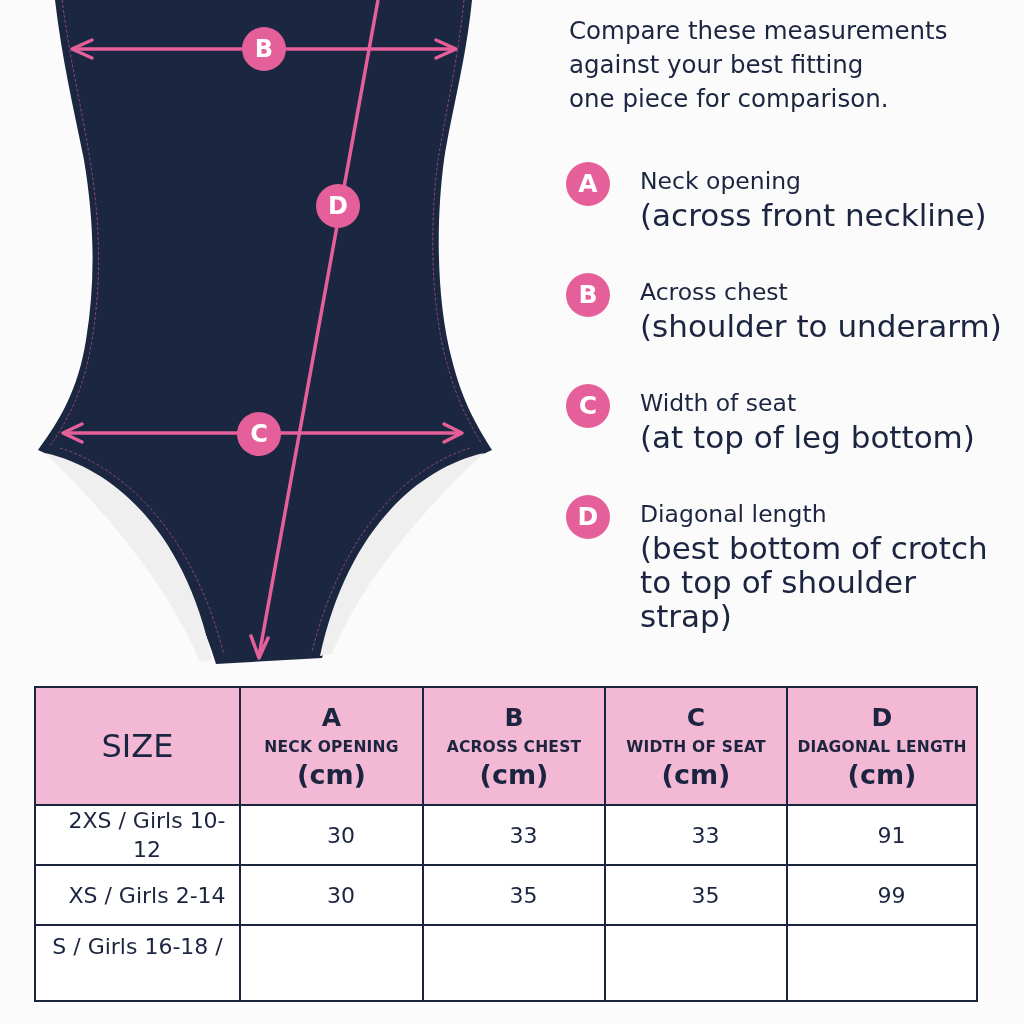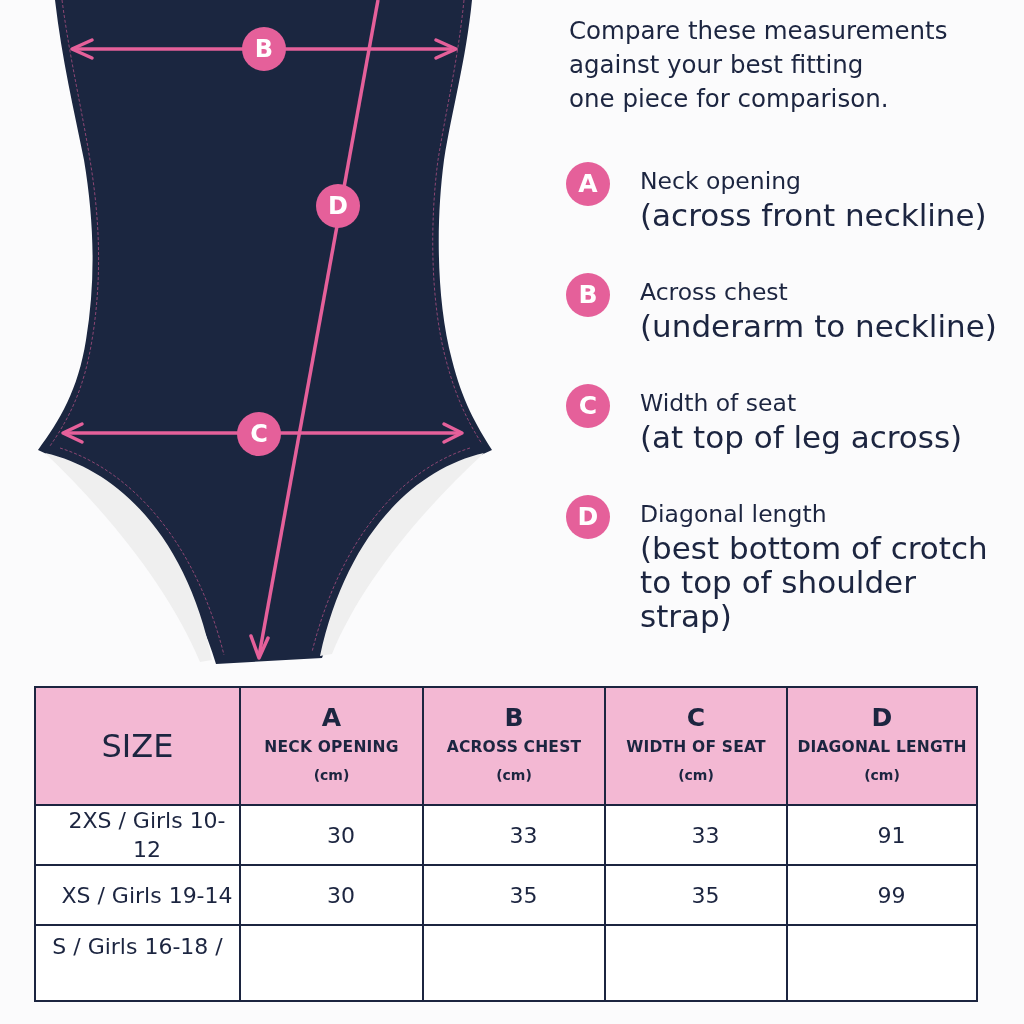--- a/index.html
+++ b/index.html
@@ -71,21 +71,21 @@
       height: 116px;
     }
     .size-table .col-size { width: 205px; }
     .size-table .col-a { width: 183px; }
     .size-table .col-b { width: 182px; }
     .size-table .col-c { width: 182px; }
     .size-table .col-d { width: 190px; }
     .hdr-size { font-size: 32px; font-weight: normal; }
     .hdr-letter { display: block; font-size: 25px; line-height: 30px; }
     .hdr-name { display: block; font-size: 15.5px; line-height: 28px; letter-spacing: 0.2px; }
-    .hdr-unit { display: block; font-size: 14px; line-height: 28px; }
+    .hdr-unit { display: block; font-size: 27px; line-height: 28px; }
     .size-table tbody td { background: #ffffff; font-size: 22px; }
     .row-60 td { height: 58px; padding-left: 19px; }
     .row-70 td { height: 68px; }
     .size-label { white-space: pre-line; line-height: 29px; font-size: 21.5px; }
   </style>
 </head>
 <body>
 
 <div class="page">
 
@@ -125,26 +125,26 @@
 
   <div class="measure-list">
     <div class="measure-item" style="top:0px;">
       <div class="measure-badge">A</div>
       <div class="measure-title">Neck opening</div>
       <div class="measure-desc">(across front neckline)</div>
     </div>
     <div class="measure-item" style="top:111px;">
       <div class="measure-badge">B</div>
       <div class="measure-title">Across chest</div>
-      <div class="measure-desc">(underarm to neckline)</div>
+      <div class="measure-desc">(shoulder to underarm)</div>
     </div>
     <div class="measure-item" style="top:222px;">
       <div class="measure-badge">C</div>
       <div class="measure-title">Width of seat</div>
-      <div class="measure-desc">(at top of leg across)</div>
+      <div class="measure-desc">(at top of leg bottom)</div>
     </div>
     <div class="measure-item" style="top:333px;">
       <div class="measure-badge">D</div>
       <div class="measure-title">Diagonal length</div>
       <div class="measure-desc">(best bottom of crotch
 to top of shoulder strap)</div>
     </div>
   </div>
 
   <table class="size-table">
@@ -184,21 +184,21 @@
     </thead>
     <tbody>
       <tr class="row-60">
         <td class="size-label">2XS / Girls 10-12</td>
         <td>30</td>
         <td>33</td>
         <td>33</td>
         <td>91</td>
       </tr>
       <tr class="row-60">
-        <td class="size-label">XS / Girls 19-14</td>
+        <td class="size-label">XS / Girls 2-14</td>
         <td>30</td>
         <td>35</td>
         <td>35</td>
         <td>99</td>
       </tr>
       <tr class="row-70">
         <td class="size-label" style="vertical-align:top; padding-top:6px;">S / Girls 16-18 /</td>
         <td></td>
         <td></td>
         <td></td>

